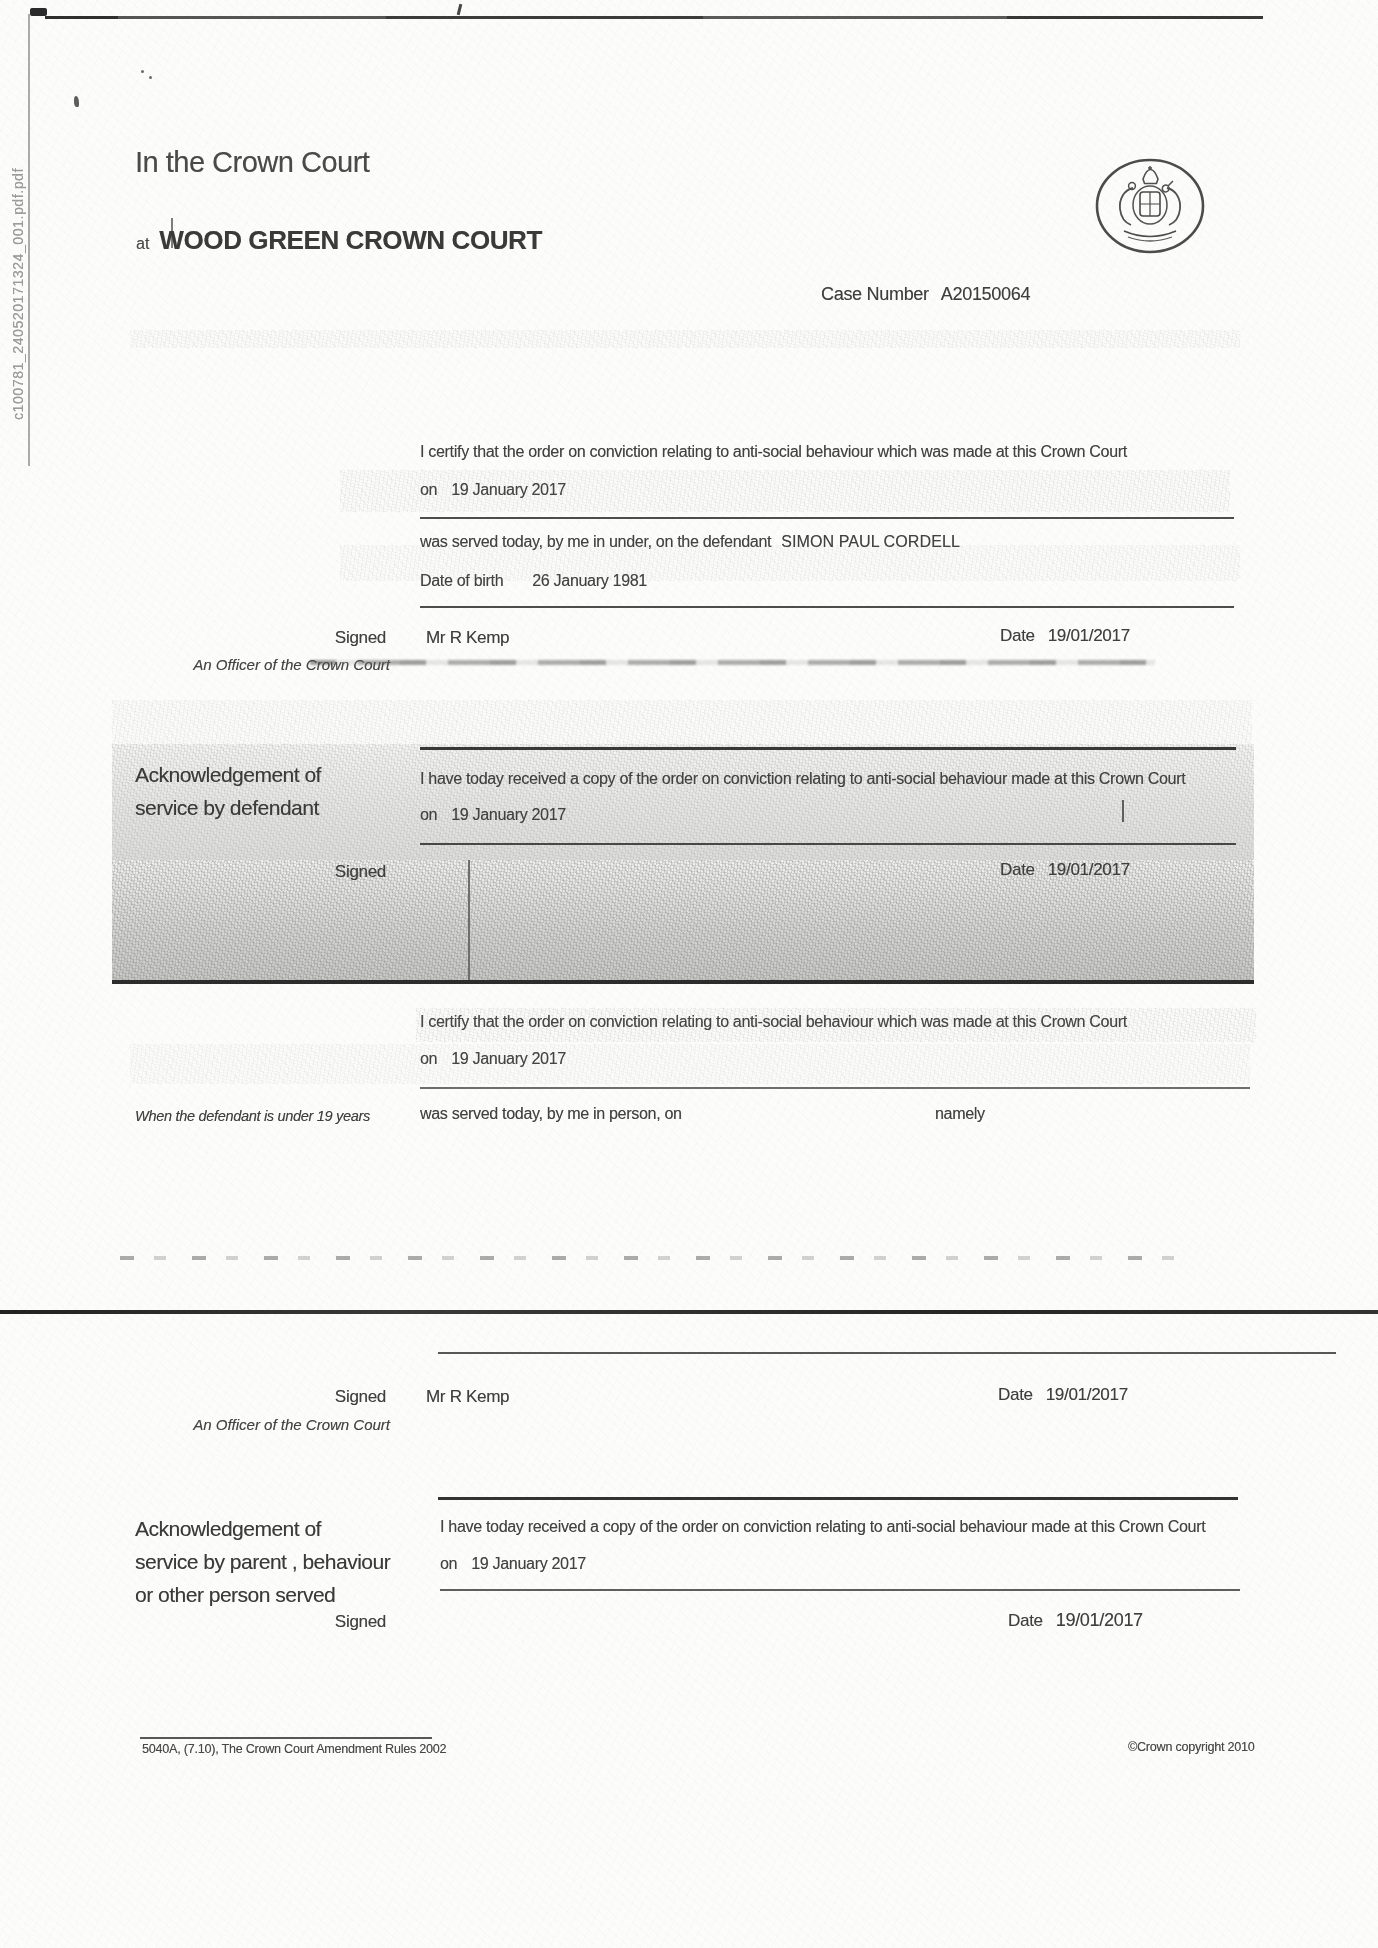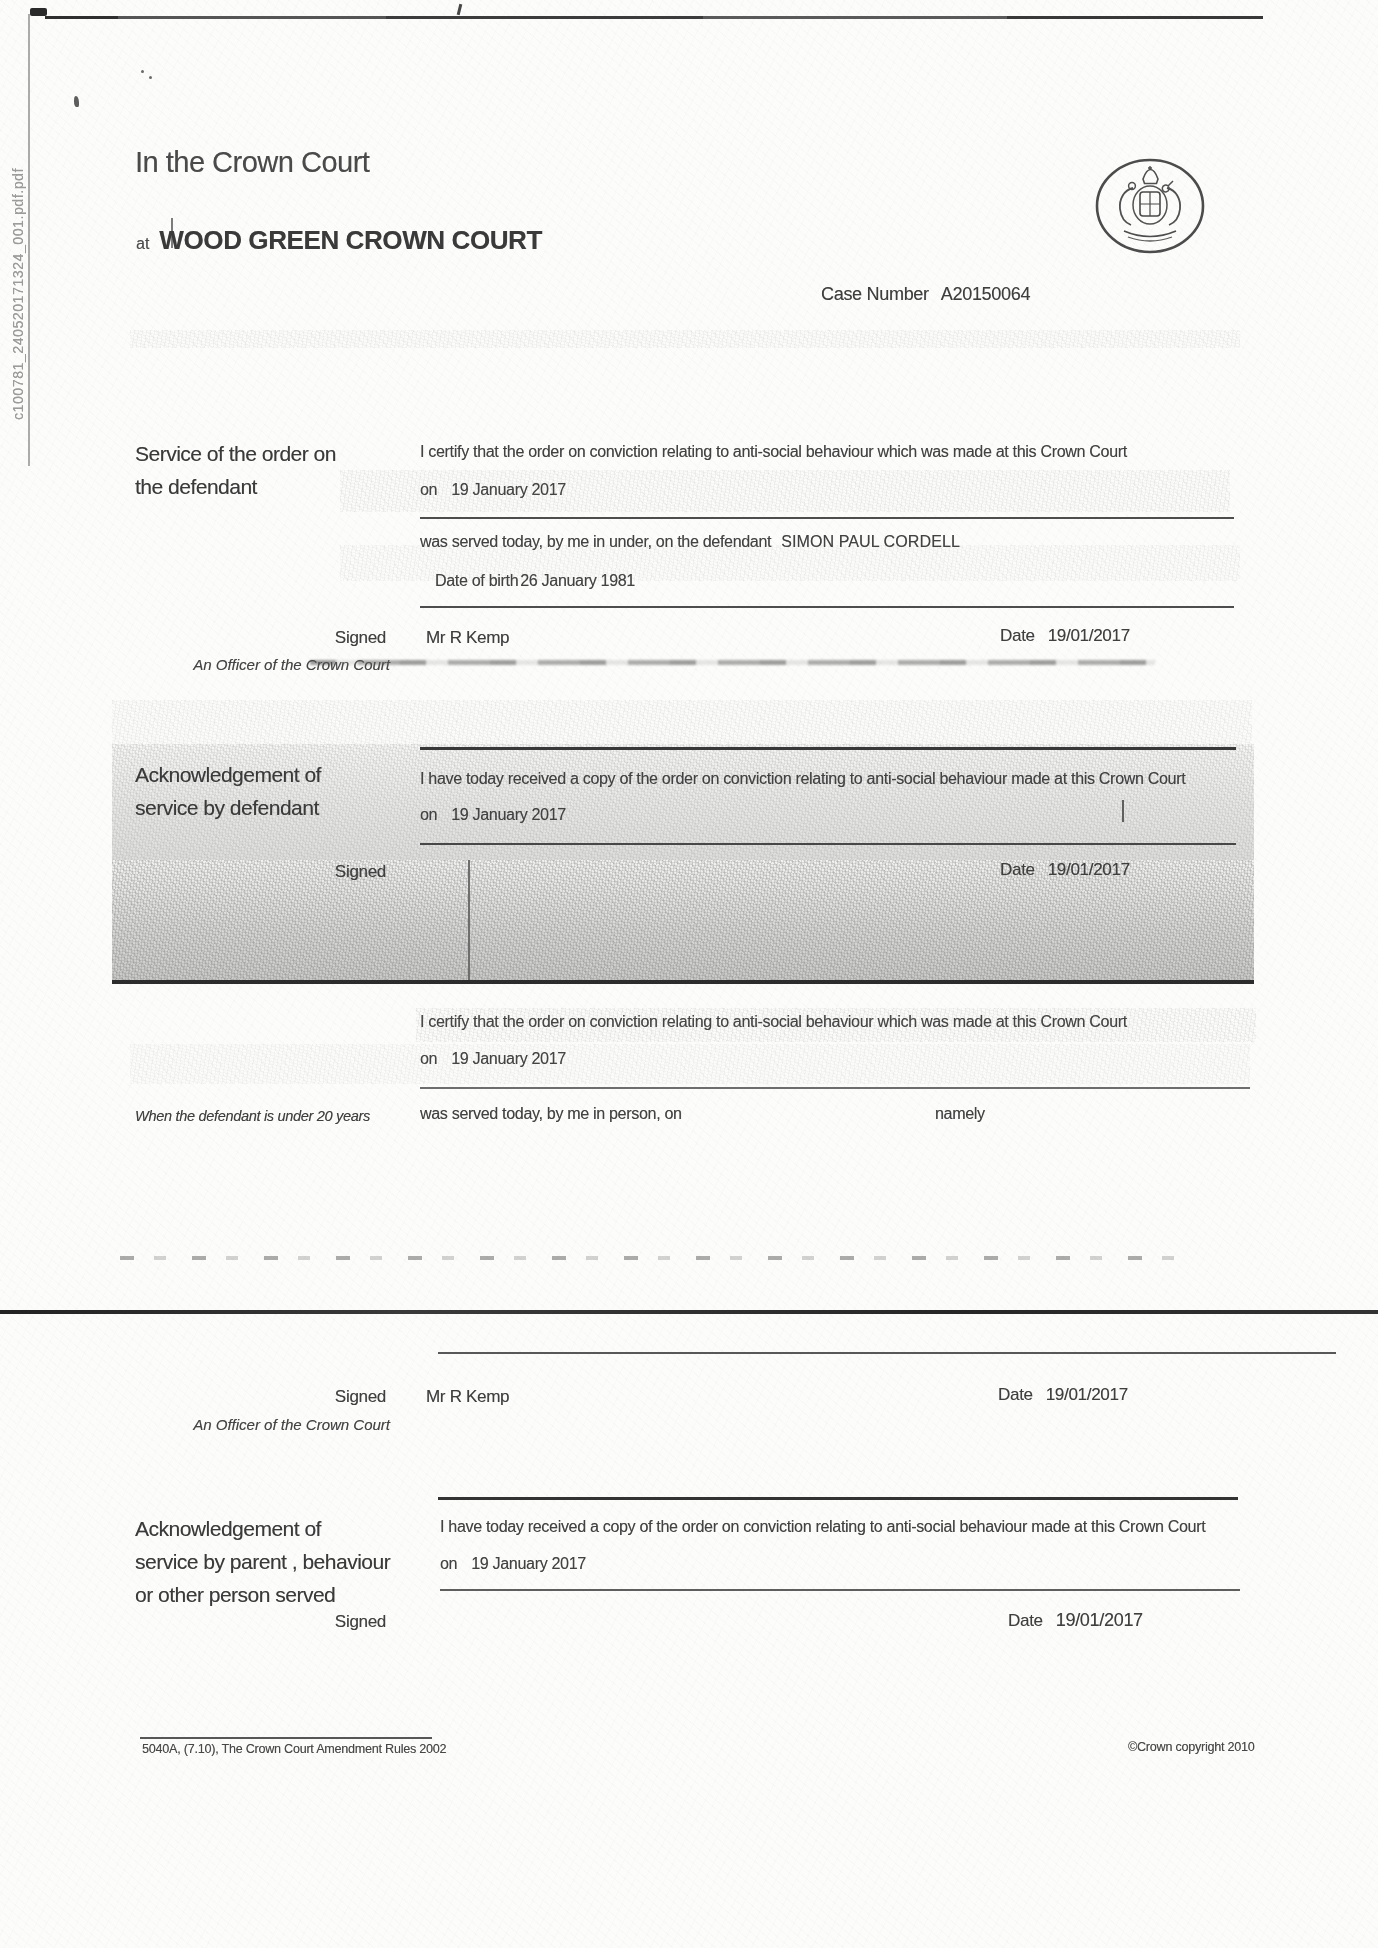--- a/index.html
+++ b/index.html
@@ -87,38 +87,34 @@
     </svg>
   </div>
 
   <div class="abs row" style="left:821px;top:284px;gap:12px;">
     <span class="txt" style="font-size:18px;letter-spacing:-0.3px;">Case Number</span>
     <span class="txt" style="font-size:18px;letter-spacing:-0.3px;">A20150064</span>
   </div>
 
   <div class="mottle" style="left:130px;top:330px;width:1110px;height:18px;opacity:.5;"></div>
 
-  <div class="abs label-col" style="left:135px;top:437px;">
-    <div class="txt">Service of the order on</div>
-    <div class="txt">the defendant</div>
-  </div>
 
   <div class="abs txt body-txt" style="left:420px;top:443px;">I certify that the order on conviction relating to anti-social behaviour which was made at this Crown Court</div>
   <div class="abs row body-txt" style="left:420px;top:481px;gap:14px;">
     <span class="txt">on</span>
     <span class="txt">19 January 2017</span>
   </div>
   <div class="mottle" style="left:340px;top:470px;width:890px;height:42px;opacity:.55;"></div>
   <div class="hline" style="left:420px;top:517px;width:814px;height:2px;background:#4d4d4d;"></div>
 
   <div class="abs row body-txt" style="left:420px;top:533px;gap:10px;">
     <span class="txt">was served today, by me in under, on the defendant</span>
     <span class="txt" style="letter-spacing:0.1px;">SIMON PAUL CORDELL</span>
   </div>
-  <div class="abs row body-txt" style="left:435px;top:572px;gap:2px;">
+  <div class="abs row body-txt" style="left:420px;top:572px;gap:29px;">
     <span class="txt">Date of birth</span>
     <span class="txt">26 January 1981</span>
   </div>
   <div class="mottle" style="left:340px;top:545px;width:900px;height:36px;opacity:.45;"></div>
   <div class="hline" style="left:420px;top:606px;width:814px;height:2px;background:#4d4d4d;"></div>
 
   <div class="abs txt sig-txt" style="left:286px;top:628px;width:100px;text-align:right;">Signed</div>
   <div class="abs txt sig-txt" style="left:426px;top:628px;">Mr R Kemp</div>
   <div class="abs row sig-txt" style="left:1000px;top:626px;gap:13px;">
     <span class="txt">Date</span>
@@ -146,21 +142,21 @@
   <div class="hline" style="left:420px;top:843px;width:816px;height:2px;background:#474747;"></div>
 
   <div class="abs txt sig-txt" style="left:286px;top:862px;width:100px;text-align:right;">Signed</div>
   <div class="abs row sig-txt" style="left:1000px;top:860px;gap:13px;">
     <span class="txt">Date</span>
     <span class="txt">19/01/2017</span>
   </div>
   <div class="abs" style="left:468px;top:860px;width:1.5px;height:120px;background:#6e6e6e;filter:blur(.4px);"></div>
   <div class="hline" style="left:112px;top:980px;width:1142px;height:4px;background:#2c2c2c;filter:blur(.3px);"></div>
 
-  <div class="abs txt italic" style="left:135px;top:1108px;font-size:14.5px;letter-spacing:-0.3px;color:#3f3f3f;">When the defendant is under 20 years</div>
+  <div class="abs txt italic" style="left:135px;top:1108px;font-size:14.5px;letter-spacing:-0.3px;color:#3f3f3f;">When the defendant is under 19 years</div>
 
   <div class="abs txt body-txt" style="left:420px;top:1013px;">I certify that the order on conviction relating to anti-social behaviour which was made at this Crown Court</div>
   <div class="mottle" style="left:416px;top:1008px;width:840px;height:34px;opacity:.65;"></div>
   <div class="abs row body-txt" style="left:420px;top:1050px;gap:14px;">
     <span class="txt">on</span>
     <span class="txt">19 January 2017</span>
   </div>
   <div class="mottle" style="left:130px;top:1044px;width:1120px;height:40px;opacity:.4;"></div>
   <div class="hline" style="left:420px;top:1087px;width:830px;height:1.5px;background:#6d6d6d;"></div>
 

